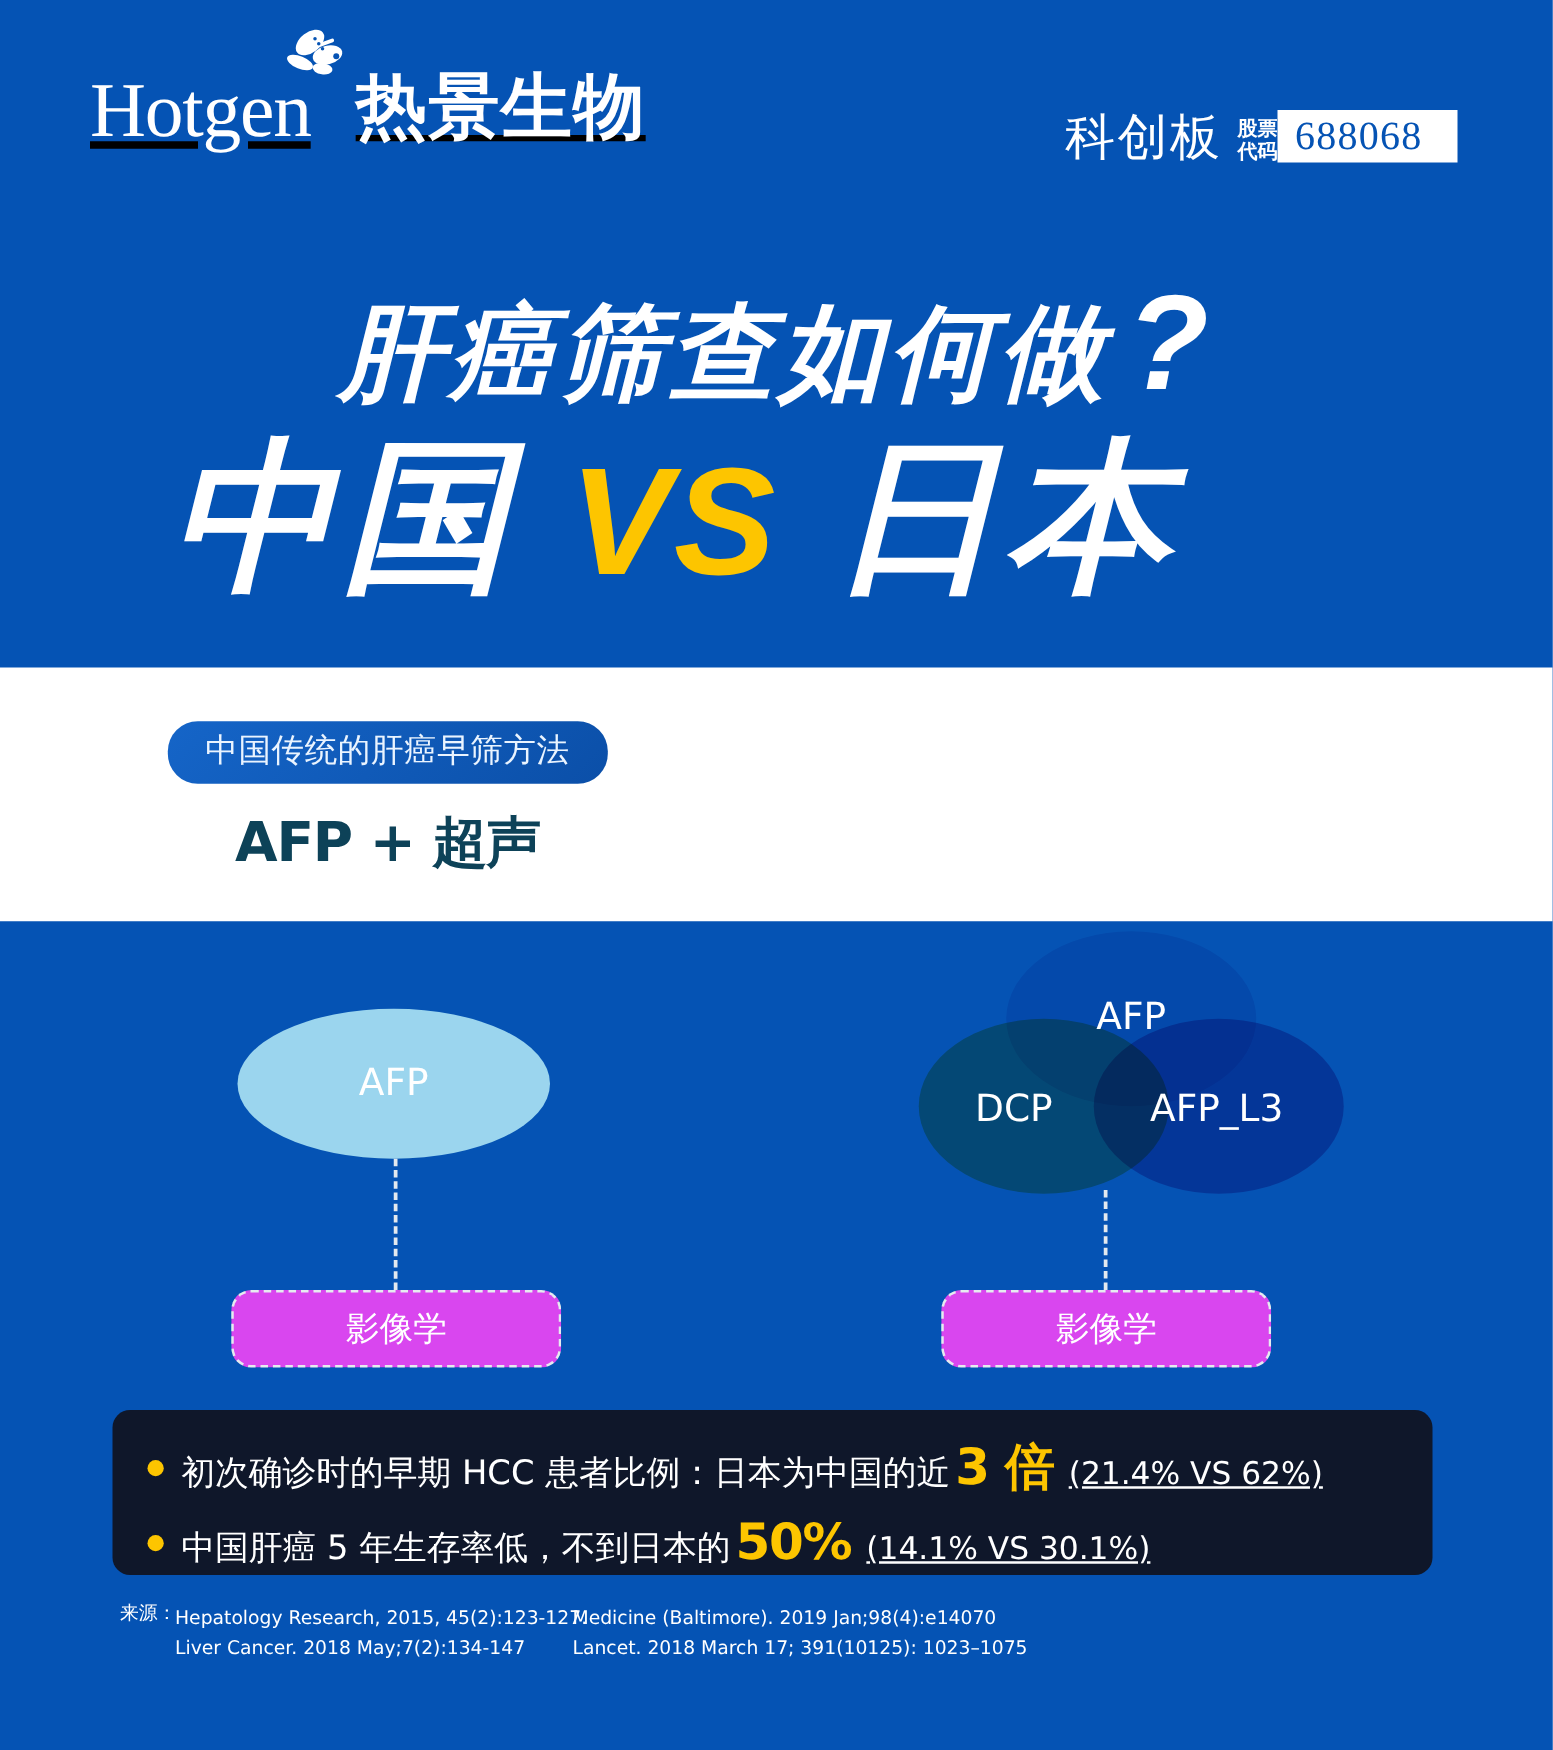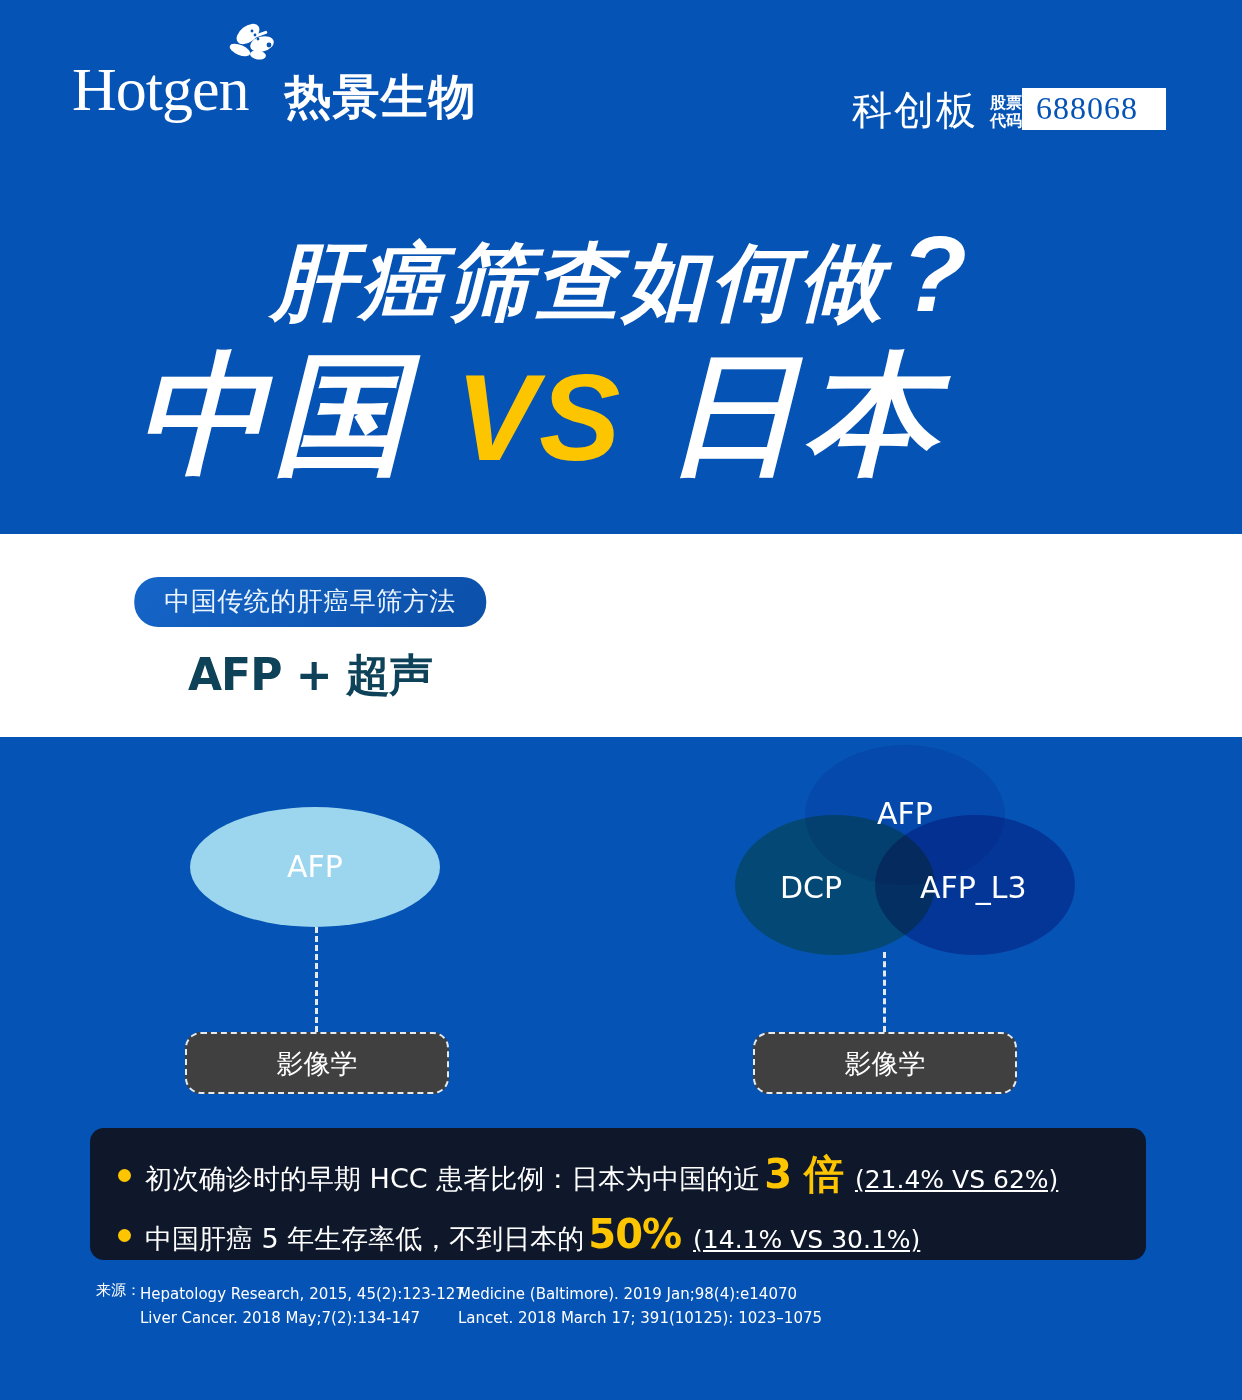--- a/index.html
+++ b/index.html
@@ -7,29 +7,29 @@
     width:1242px;height:1400px;
     background:#0553b4;
     font-family:"Liberation Sans","DejaVu Sans",sans-serif;
     overflow:hidden;
     position:relative;
   }
   .page{position:relative;width:1242px;height:1400px;overflow:hidden;}
 
   
   .header{position:absolute;left:0;top:0;width:1242px;height:160px;}
-  .logo{position:absolute;left:72px;top:58px;display:flex;align-items:flex-end;}
+  .logo{position:absolute;left:72px;top:58px;display:flex;align-items:flex-start;text-decoration:underline;}
   .logo-en{
     font-family:"Liberation Serif","DejaVu Serif",serif;
     font-size:62px;color:#ffffff;line-height:1;letter-spacing:-1px;
   }
   .logo-butterfly{position:absolute;left:152px;top:-38px;width:60px;height:56px;}
   .logo-cn{
     font-family:"DejaVu Sans","Liberation Sans",sans-serif;
-    font-weight:bold;font-size:47px;color:#ffffff;line-height:1;
+    font-weight:bold;font-size:57px;color:#ffffff;line-height:1;
     margin-left:36px;letter-spacing:1px;
   }
   .ticker{position:absolute;right:76px;top:88px;display:flex;align-items:flex-end;}
   .ticker-board{
     font-family:"DejaVu Sans","Liberation Sans",sans-serif;
     font-size:40px;color:#ffffff;font-weight:500;letter-spacing:2px;line-height:1;
   }
   .ticker-label{
     margin-left:12px;
     font-family:"DejaVu Sans","Liberation Sans",sans-serif;
@@ -102,21 +102,21 @@
   .v-dcp{left:10px;top:70px;width:200px;height:140px;background:#c3ddA5;}
   .v-l3{left:150px;top:70px;width:200px;height:140px;background:#c9a6d8;}
   .v-lab{position:absolute;font-family:"DejaVu Sans","Liberation Sans",sans-serif;
     font-size:30px;color:#ffffff;line-height:1;z-index:9;white-space:nowrap;}
   .v-lab-afp{left:152px;top:54px;}
   .v-lab-dcp{left:55px;top:128px;}
   .v-lab-l3{left:195px;top:128px;}
 
   .dash-line{position:absolute;width:0;border-left:3px dashed #e3e9ef;}
   .imgbox{
-    position:absolute;background:#404040;border:2px dashed #e6ebf0;border-radius:16px;
+    position:absolute;background:#d946ef;border:2px dashed #e6ebf0;border-radius:16px;
     display:flex;align-items:center;justify-content:center;
     font-family:"DejaVu Sans","Liberation Sans",sans-serif;
     font-size:27px;color:#ffffff;line-height:1;
   }
 
   
   .stats{
     position:absolute;left:90px;top:1128px;width:1056px;height:132px;
     background:#0f172a;border-radius:14px;
   }

